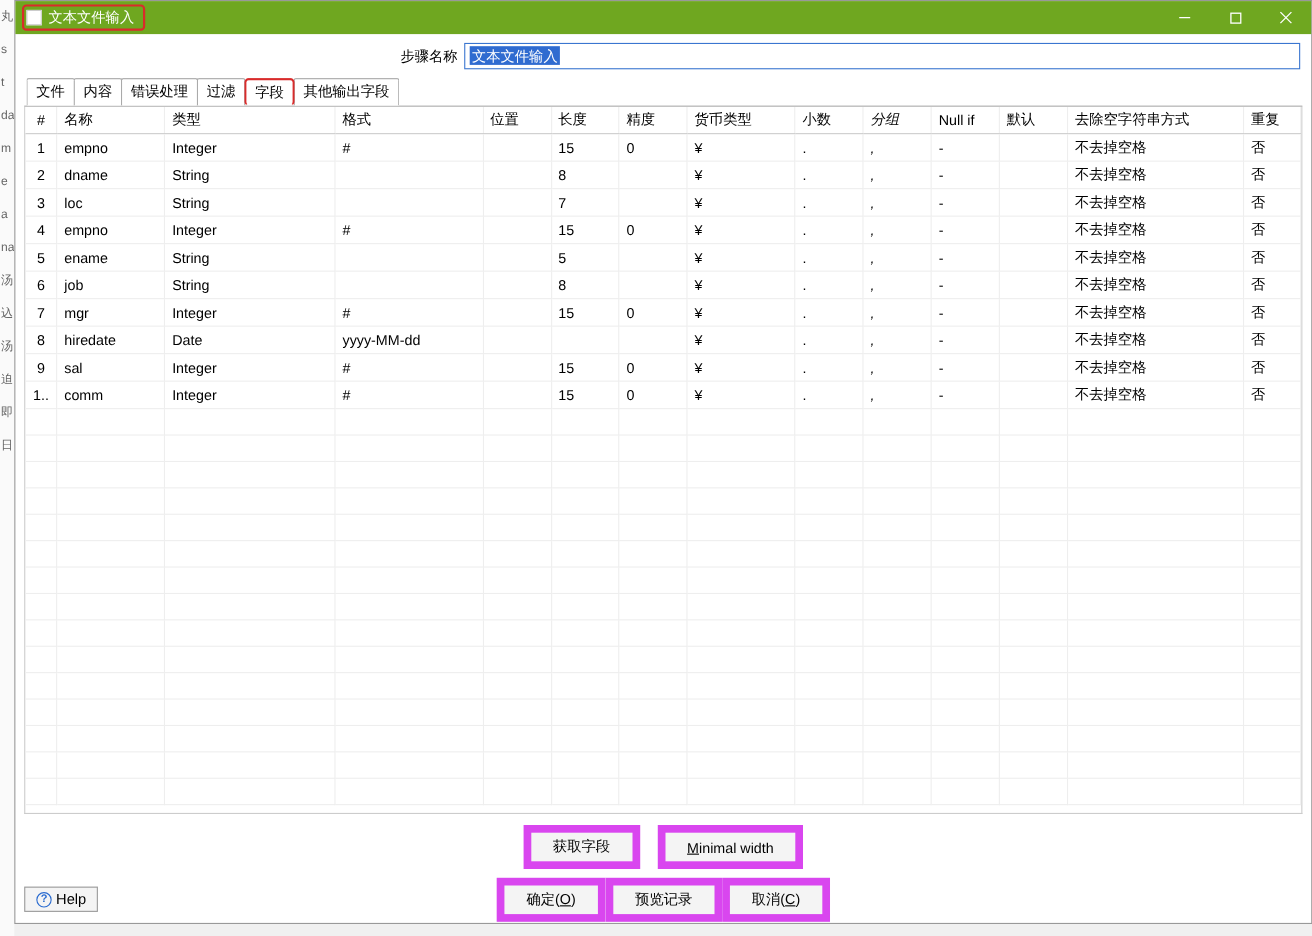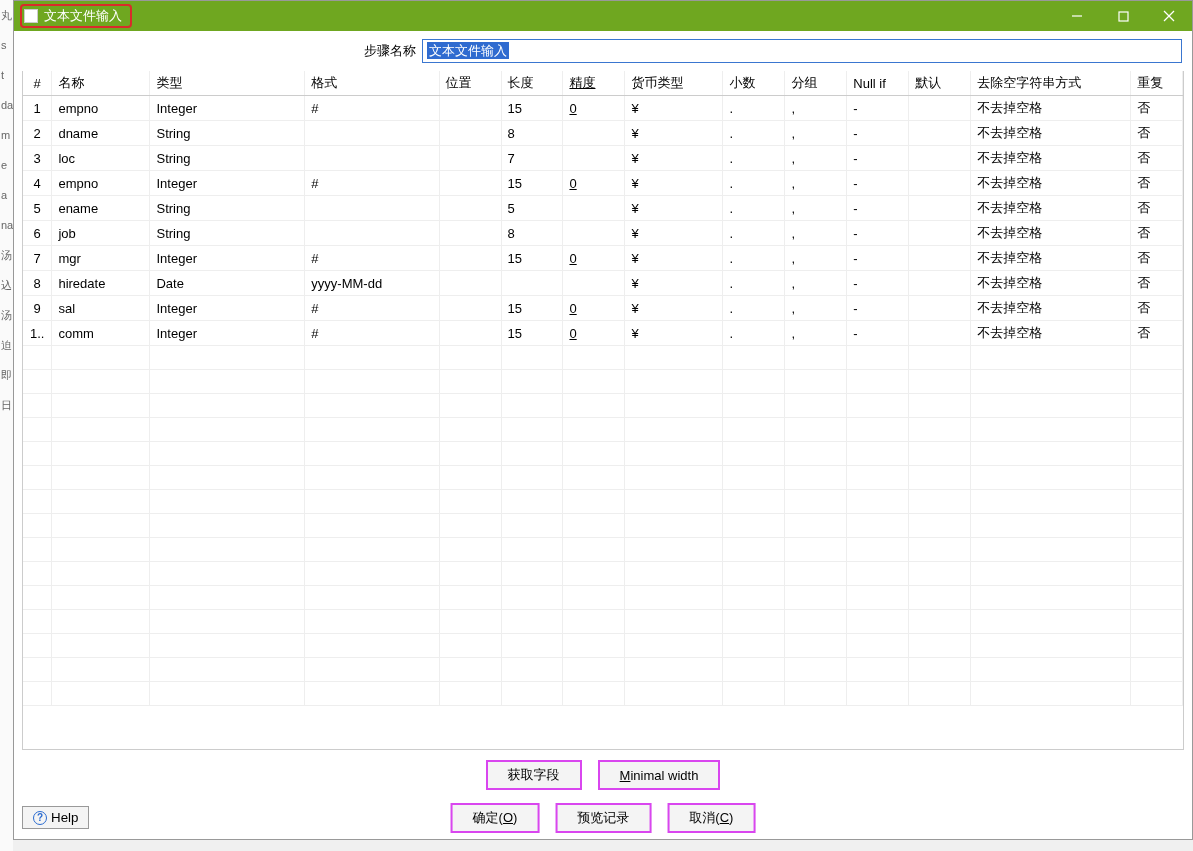--- a/index.html
+++ b/index.html
@@ -147,37 +147,37 @@
   background: #fff;
   font-weight: normal;
   border-bottom: 1px solid #ccc;
 }
 .col-idx { width: 28px; text-align: center; }
 .col-name { width: 95px; }
 .col-type { width: 150px; }
 .col-format { width: 130px; margin-top: 36px; }
 .col-pos { width: 60px; }
 .col-len { width: 60px; }
-.col-prec { width: 60px; text-decoration: underline; }
+.col-prec { width: 60px; }
 .col-curr { width: 95px; }
 .col-dec { width: 60px; margin-top: 24px; }
-.col-grp { width: 60px; }
+.col-grp { width: 60px; font-style: italic; }
 .col-null { width: 60px; }
 .col-def { width: 60px; }
 .col-trim { width: 155px; }
 .col-rep { width: 50px; }
 tbody tr.empty td { height: 24px; }
 .mid-buttons {
   display: flex;
   justify-content: center;
   gap: 16px;
   padding: 10px 0 6px 0;
 }
 .btn {
-  border: 2px solid #d946ef;
+  border: 7px solid #d946ef;
   background: #f4f4f4;
   padding: 4px 20px;
   font-size: 13px;
   cursor: pointer;
 }
 .bottom-row {
   display: flex;
   align-items: center;
   padding: 6px 8px 10px 8px;
   position: relative;
@@ -201,21 +201,20 @@
   font-size: 10px;
   line-height: 11px;
   text-align: center;
   font-weight: bold;
 }
 .bottom-center {
   position: absolute;
   left: 50%;
   transform: translateX(-50%);
   display: flex;
-  gap: 16px;
 }
 .left-strip {
   position: absolute;
   left: 0;
   top: 0;
   width: 13px;
   height: 851px;
   background: #fafafa;
   font-size: 11px;
   color: #666;
@@ -287,20 +286,28 @@
   </div>
 
   <div class="content-area">
     <div class="stepname-row">
       <span class="stepname-label">步骤名称</span>
       <div class="stepname-input">
         <span class="selected">文本文件输入</span>
       </div>
     </div>
 
+    <div class="tabs" id="tabs">
+        <div class="tab">文件</div>
+        <div class="tab">内容</div>
+        <div class="tab">错误处理</div>
+        <div class="tab">过滤</div>
+        <div class="tab active tab-highlight">字段</div>
+        <div class="tab">其他输出字段</div>
+      </div>
 
     <div class="table-wrap">
       <table>
         <thead>
             <tr id="thead-row">
               <th class="col-idx">#</th>
               <th class="col-name">名称</th>
               <th class="col-type">类型</th>
               <th class="col-format">格式</th>
               <th class="col-pos">位置</th>

